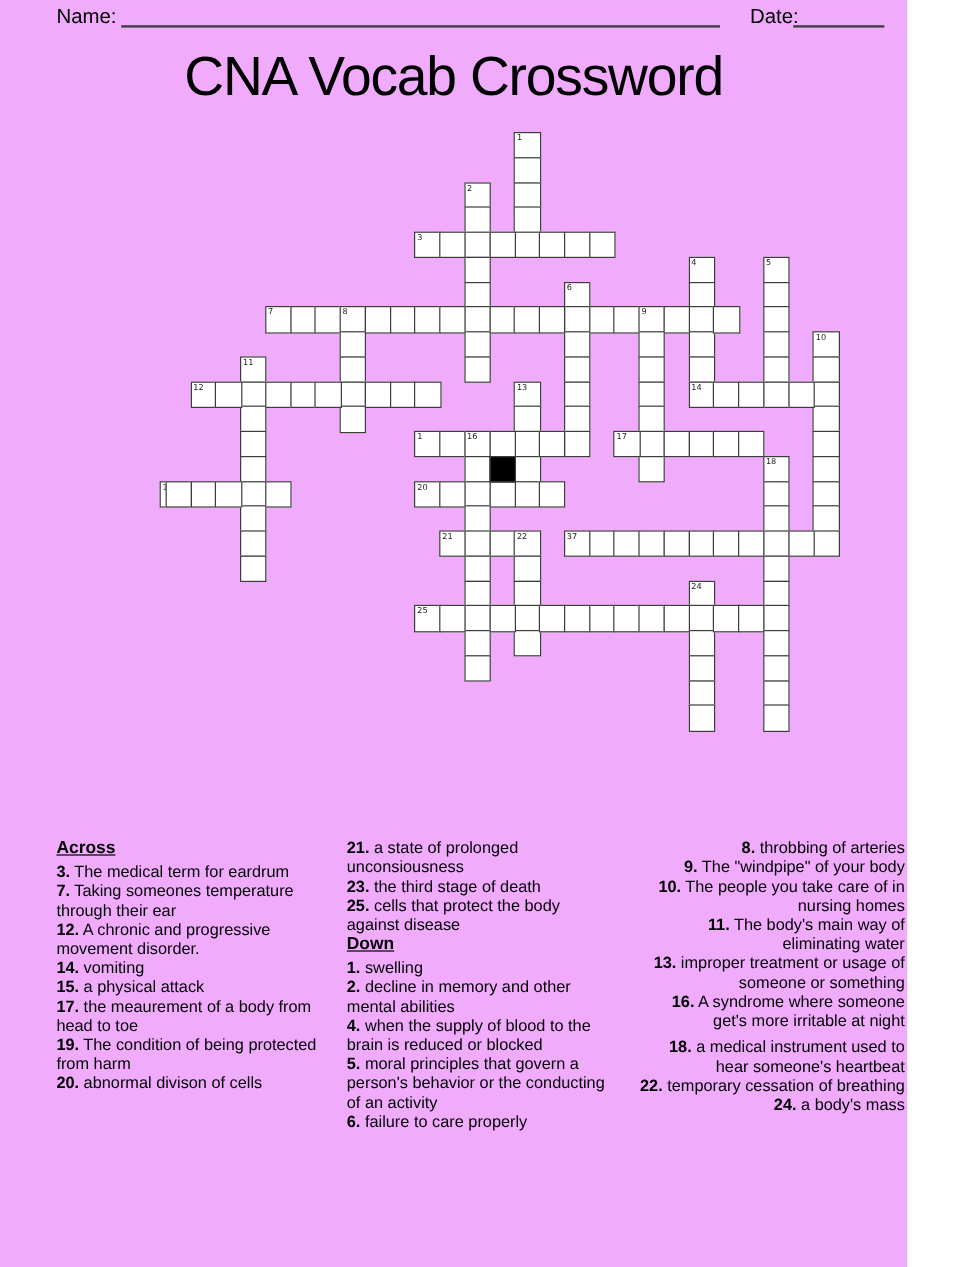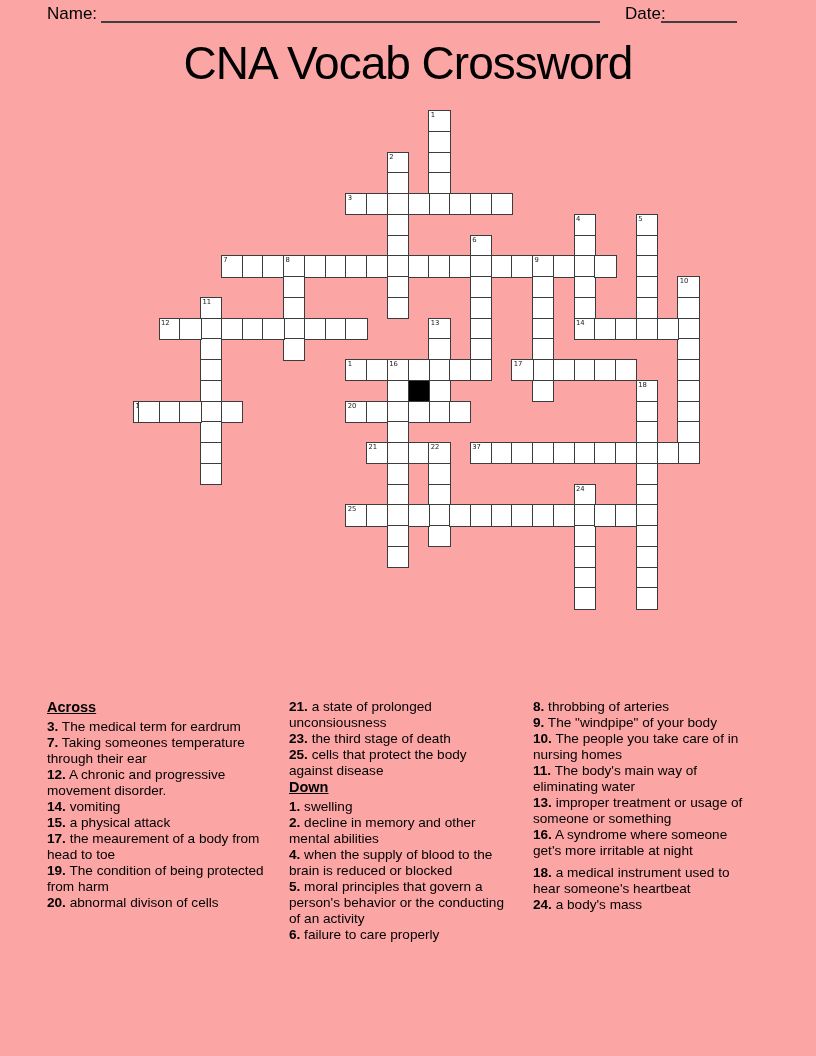--- a/index.html
+++ b/index.html
@@ -1,17 +1,17 @@
 <!DOCTYPE html>
 <html><head>
 <meta charset="utf-8">
 <style>
   html,body{margin:0;padding:0;background:#fff;}
   .page{
-    position:relative;width:816px;height:1056px;background:#fca5a5;overflow:hidden;
+    position:relative;width:756px;height:1056px;background:#f0abfc;overflow:hidden;
     font-family:"Liberation Sans",sans-serif;color:#000;
   }
   
   .hdr-label{position:absolute;top:4px;font-size:17px;color:#000;}
   .name-label{left:47px;}
   .date-label{left:625px;}
   .write-line{position:absolute;border-bottom:2px solid #3f3f3f;height:17px;top:4px;}
   .name-line{left:101px;width:499px;}
   .date-line{left:661px;width:76px;}
   
@@ -27,21 +27,21 @@
   }
   .cell.black{background:#000;}
   .num{
     position:absolute;top:0px;left:1.5px;font-size:6.8px;line-height:8px;
     color:#1a1a1a;font-family:"DejaVu Sans",sans-serif;
   }
   
   .clue-col{position:absolute;top:699px;width:221px;font-size:13.6px;line-height:16px;}
   .clue-col-1{left:47px;}
   .clue-col-2{left:289px;}
-  .clue-col-3{left:533px;}
+  .clue-col-3{left:533px;text-align:right;}
   .clue-header{font-weight:bold;font-size:14.5px;margin:0 0 4px 0;}
   .clue-header span{text-decoration:underline;}
   .clue{margin:0;}
   .clue b{font-weight:bold;}
   .clue.gap{margin-top:6px;}
 </style>
 </head>
 <body>
 
 <div class="page">
@@ -300,16 +300,17 @@
       <p class="clue"><b>6.</b> failure to care properly</p>
     </div>
   <div class="clue-col clue-col-3">
       <p class="clue"><b>8.</b> throbbing of arteries</p>
       <p class="clue"><b>9.</b> The "windpipe" of your body</p>
       <p class="clue"><b>10.</b> The people you take care of in nursing homes</p>
       <p class="clue"><b>11.</b> The body's main way of eliminating water</p>
       <p class="clue"><b>13.</b> improper treatment or usage of someone or something</p>
       <p class="clue"><b>16.</b> A syndrome where someone get's more irritable at night</p>
       <p class="clue gap"><b>18.</b> a medical instrument used to hear someone's heartbeat</p>
+      <p class="clue"><b>22.</b> temporary cessation of breathing</p>
       <p class="clue"><b>24.</b> a body's mass</p>
     </div>
 
 </div>
 
 </body></html>

